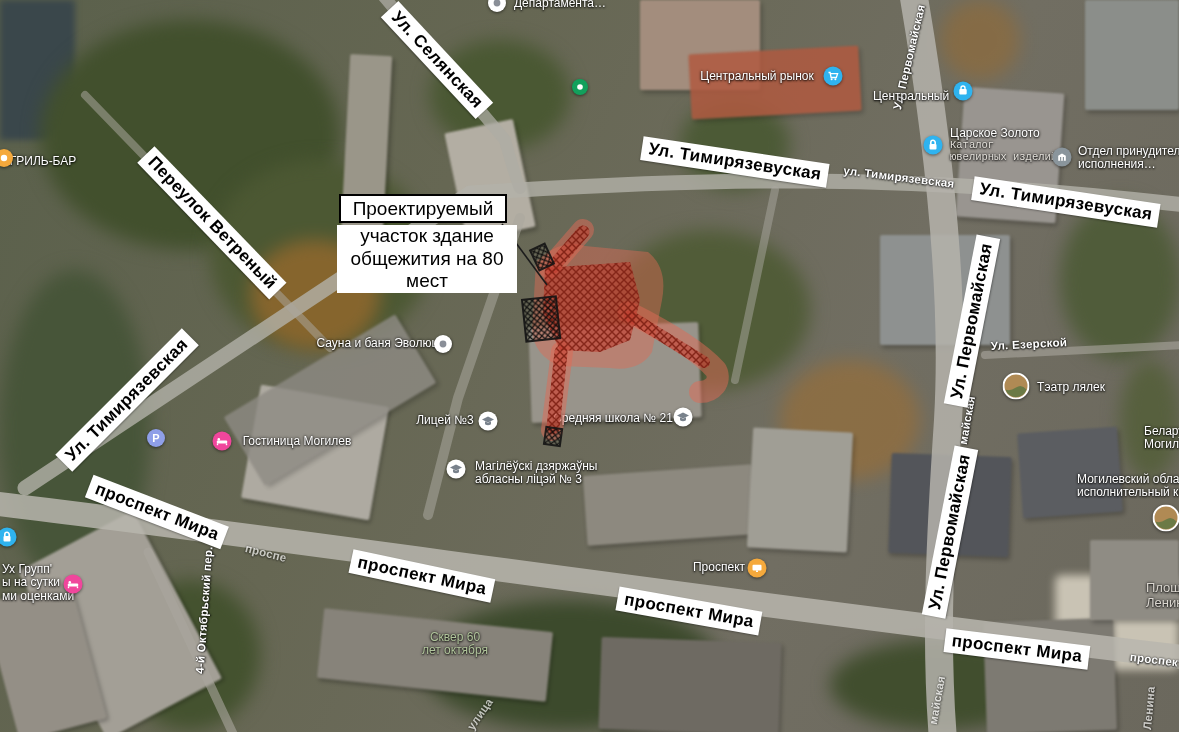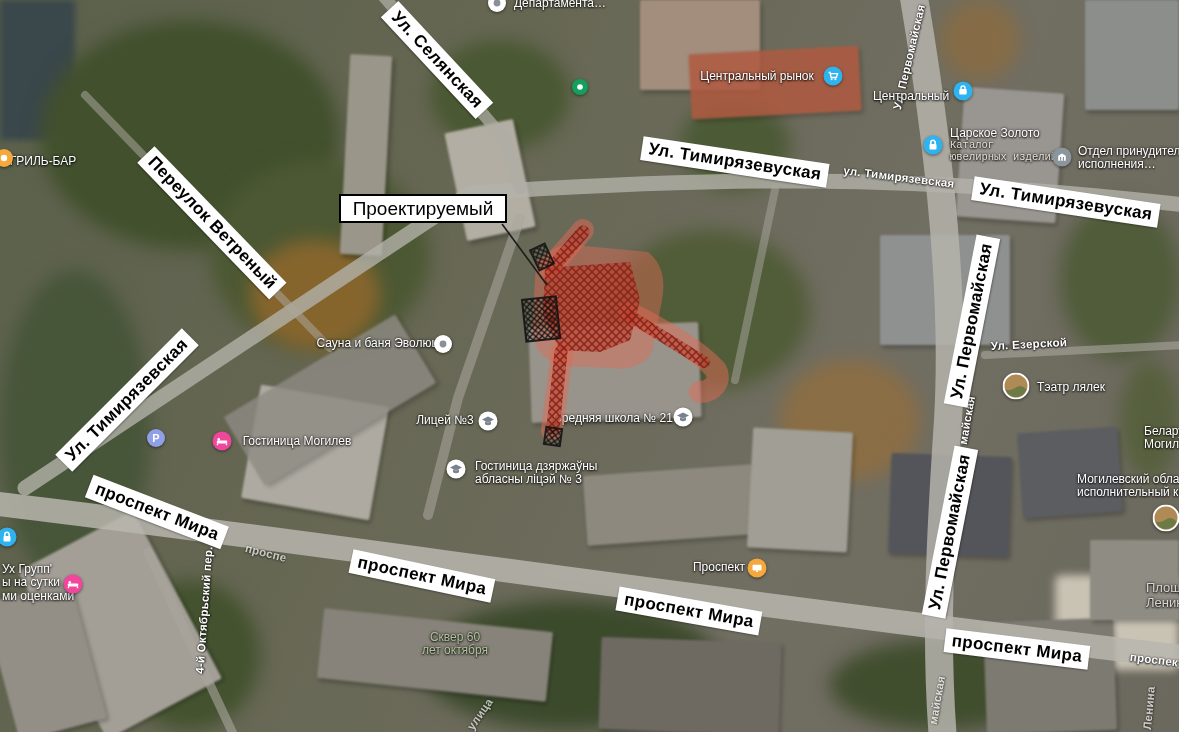--- a/index.html
+++ b/index.html
@@ -209,21 +209,21 @@
           <span>Средняя школа № 21</span>
         </div>
         <span class="poiicon" style="left: 683px; top: 417px;"><svg width="20" height="20">
             <circle cx="10" cy="10" r="9.5" fill="#fff"></circle>
             <polygon points="10,5.5 16,8.5 10,11.5 4,8.5" fill="#79828c"></polygon>
             <path d="M7,10.2 v2.4 a3,1.7 0 0 0 6,0 v-2.4 l-3,1.5 z" fill="#79828c"></path>
           </svg></span>
       </div>
       <div class="poi">
         <div class="ptxt" style="text-align: left; position: absolute; left: 475px; top: 473px; transform: translate(0px, -50%);">
-          <span>Гостиница дзяржаўны</span>
+          <span>Магілёўскі дзяржаўны</span>
           <span>абласны ліцэй № 3</span>
         </div>
         <span class="poiicon" style="left: 456px; top: 469px;"><svg width="20" height="20">
             <circle cx="10" cy="10" r="9.5" fill="#fff"></circle>
             <polygon points="10,5.5 16,8.5 10,11.5 4,8.5" fill="#79828c"></polygon>
             <path d="M7,10.2 v2.4 a3,1.7 0 0 0 6,0 v-2.4 l-3,1.5 z" fill="#79828c"></path>
           </svg></span>
       </div>
       <div class="poi">
         <div class="ptxt" style="text-align: left; position: absolute; left: 297px; top: 442px; transform: translate(-50%, -50%);">
@@ -368,18 +368,23 @@
       <div class="biglabel" style="left: 212px; top: 223px; transform: translate(-50%, -50%) rotate(46deg);">Переулок Ветреный</div>
       <div class="biglabel" style="left: 972px; top: 321px; transform: translate(-50%, -50%) rotate(-79deg);">Ул. Первомайская</div>
       <div class="biglabel" style="left: 950px; top: 532px; transform: translate(-50%, -50%) rotate(-79deg);">Ул. Первомайская</div>
       <div class="biglabel" style="left: 157px; top: 512px; transform: translate(-50%, -50%) rotate(21deg);">проспект Мира</div>
       <div class="biglabel" style="left: 422px; top: 576px; transform: translate(-50%, -50%) rotate(12deg);">проспект Мира</div>
       <div class="biglabel" style="left: 689px; top: 611px; transform: translate(-50%, -50%) rotate(10deg);">проспект Мира</div>
       <div class="biglabel" style="left: 1017px; top: 649px; transform: translate(-50%, -50%) rotate(7deg);">проспект Мира</div>
     </div>
 
   <div id="annotation">
+    <div class="anno-body">
+      <span>участок здание</span>
+      <span>общежития на 80</span>
+      <span>мест</span>
+    </div>
     <div class="anno-title">
       <span>Проектируемый</span>
     </div>
   </div>
 
 </div>
 
 </body></html>

